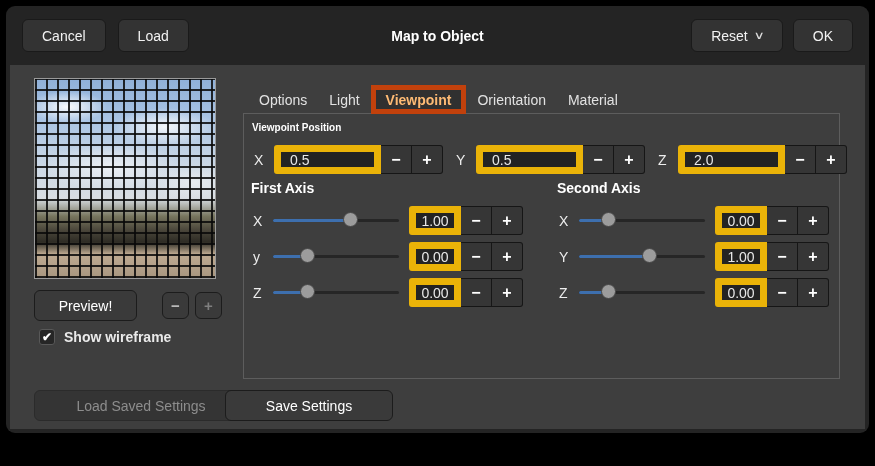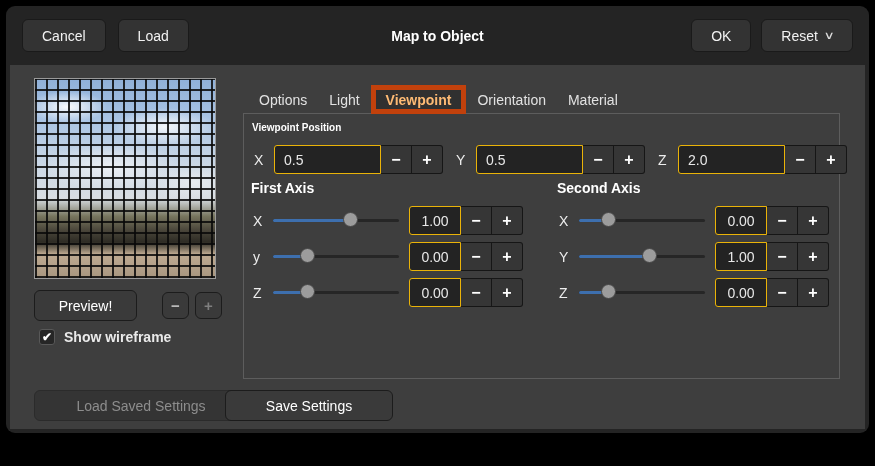--- a/index.html
+++ b/index.html
@@ -103,21 +103,21 @@
     position:absolute; left:233px; top:48px; width:597px; height:266px;
     border:1px solid #5d5d5d;
   }
   .panel { position:absolute; inset:0; }
   .section-title { position:absolute; left:8px; top:8px; color:#fff; font-weight:bold; font-size:10px; }
 
   .vp-row { position:absolute; left:10px; top:31px; display:flex; align-items:center; }
   .vp-field { display:flex; align-items:center; margin-right:13px; }
   .axis-label { width:13px; color:#ededed; font-size:14px; margin-right:7px; }
   .entry {
-    background:#232323; border:1px solid #eab308; color:#e8e8e8;
+    background:#232323; border:7px solid #eab308; color:#e8e8e8;
     font-size:14px; height:29px; display:flex; align-items:center;
     padding:0 9px; border-radius:3px 0 0 3px; cursor:text;
   }
   .vp-entry { width:107px; }
   .spin {
     width:31px; height:29px; background:#363636; border:1px solid #161616;
     color:#fff; font-size:16px; font-weight:bold;
     display:flex; align-items:center; justify-content:center;
     font-family:inherit; cursor:default;
   }
@@ -150,25 +150,25 @@
 <div class="stage">
   <div class="window">
 
     <div class="titlebar">
       <div class="tb-group">
         <button class="tb-btn">Cancel</button>
         <button class="tb-btn">Load</button>
       </div>
       <div class="tb-title">Map to Object</div>
       <div class="tb-group right">
-        <button class="tb-btn">OK</button>
         <button class="tb-btn">
           <span>Reset</span>
           <span class="chev">∨</span>
         </button>
+        <button class="tb-btn">OK</button>
       </div>
     </div>
 
     <div class="content">
 
       <div class="preview"></div>
 
       <button class="btn preview-btn">Preview!</button>
       <button class="btn zoom-btn zoom-out">−</button>
       <button class="btn zoom-btn zoom-in">+</button>

